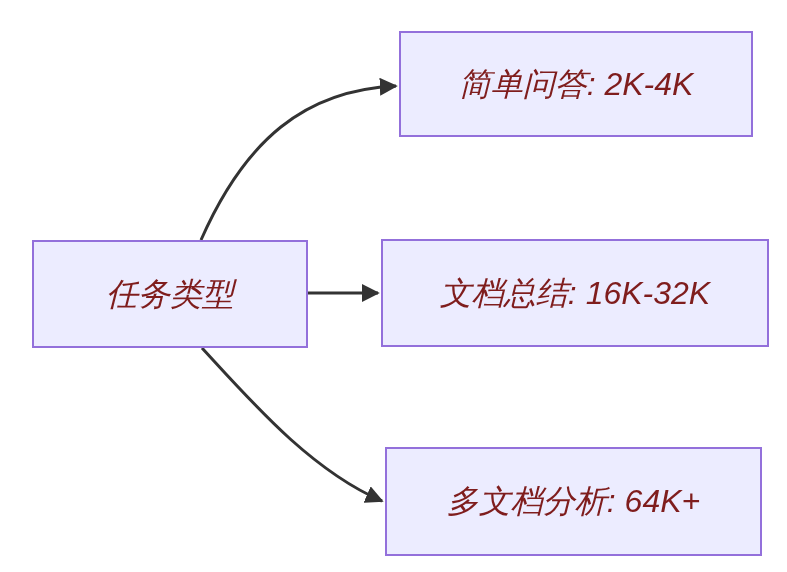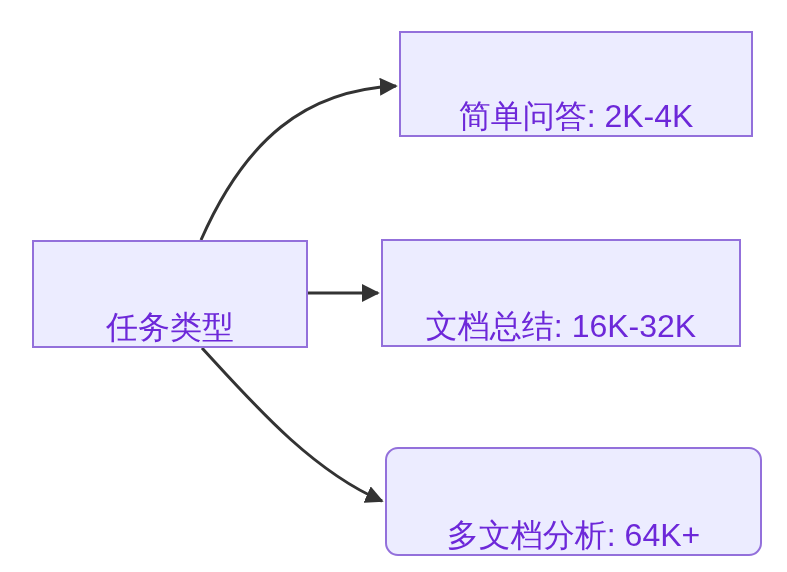--- a/index.html
+++ b/index.html
@@ -26,31 +26,32 @@
     fill: none;
     stroke: #333333;
     stroke-width: 3;
   }
   .node {
     position: absolute;
     box-sizing: border-box;
     background: #ECECFF;
     border: 2px solid #9370DB;
     display: flex;
-    align-items: flex-end;
+    align-items: center;
     justify-content: center;
-    color: #6d28d9;
+    color: #7f1d1d;
     font-size: 32px;
     line-height: 1.2;
     white-space: nowrap;
+    font-style: italic;
   }
   .node-task-type   { left: 32px;  top: 240px; width: 276px; height: 108px; }
   .node-simple-qa   { left: 399px; top: 31px;  width: 354px; height: 106px; }
-  .node-doc-summary { left: 381px; top: 239px; width: 360px; height: 108px; }
-  .node-multi-doc   { left: 385px; top: 447px; width: 377px; height: 109px; border-radius: 13px; }
+  .node-doc-summary { left: 381px; top: 239px; width: 388px; height: 108px; }
+  .node-multi-doc   { left: 385px; top: 447px; width: 377px; height: 109px; }
 </style>
 </head>
 <body>
 
 <div class="canvas">
 
   <svg class="edges" viewBox="0 0 787 572" aria-hidden="true">
     <defs>
       <marker id="arrow" viewBox="0 0 10 10" refX="9" refY="5" markerWidth="6" markerHeight="6" orient="auto">
         <path d="M 0 0 L 10 5 L 0 10 Z" fill="#333333"></path>

